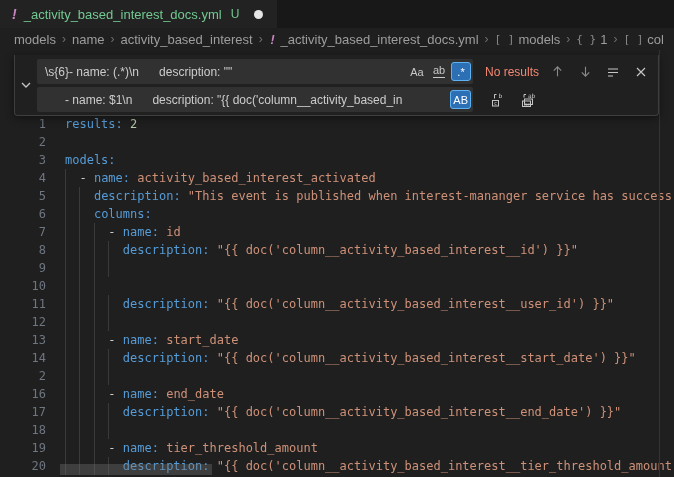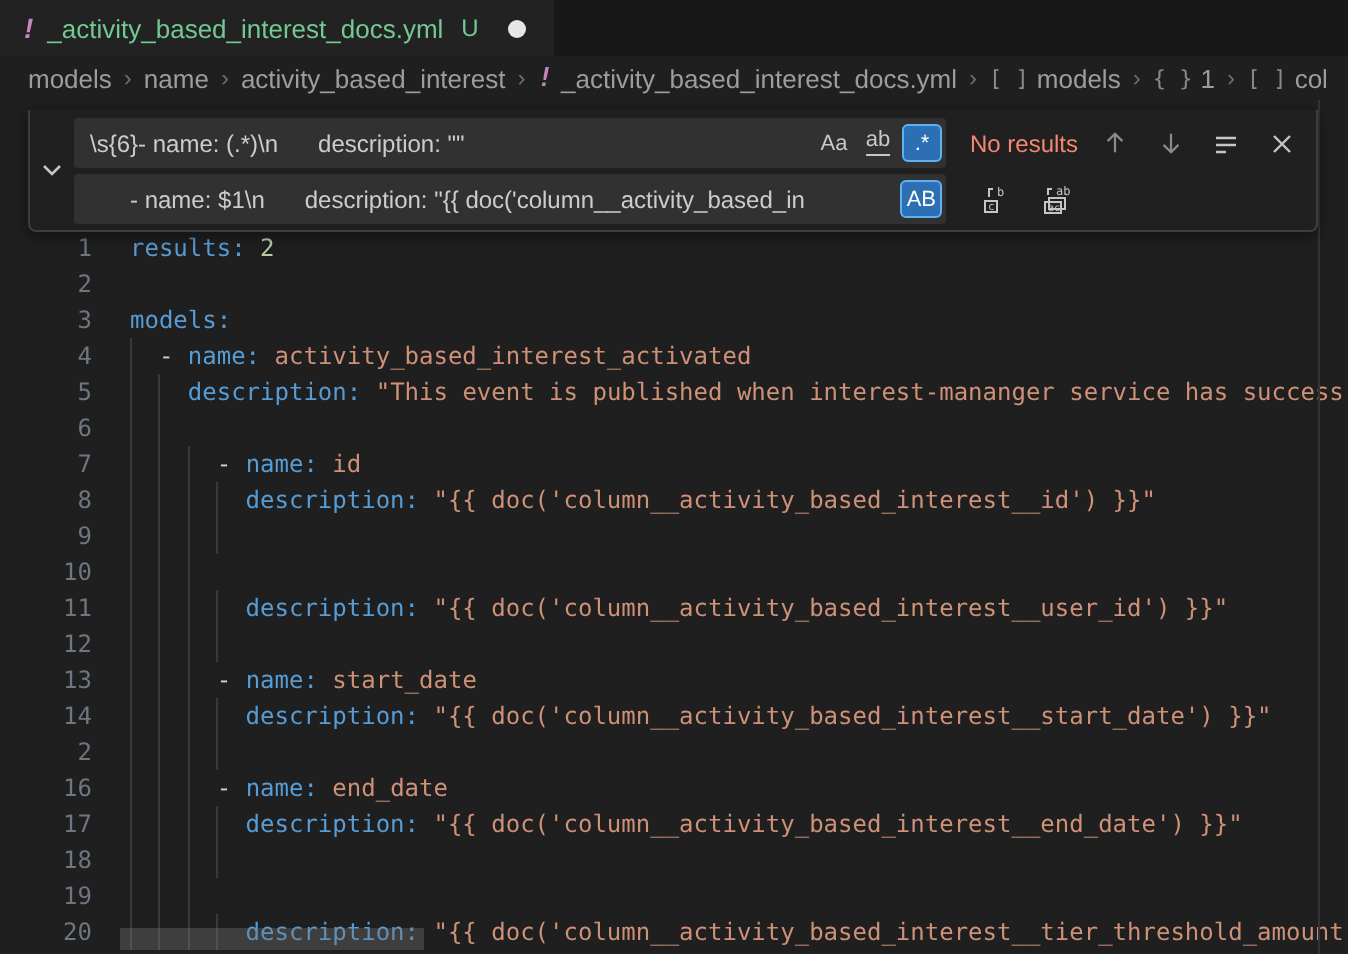--- a/index.html
+++ b/index.html
@@ -186,32 +186,32 @@
       </div>
     </div>
   </div>
 
   <div class="code-area">
       <div class="code-line"><span class="ln">1</span><span class="tokens"><span class="tok-k">results:</span><span class="tok-p"> </span><span class="tok-n">2</span></span></div>
       <div class="code-line"><span class="ln">2</span><span class="tokens"></span></div>
       <div class="code-line"><span class="ln">3</span><span class="tokens"><span class="tok-k">models:</span></span></div>
       <div class="code-line"><span class="guide" style="left: 65px;"></span><span class="ln">4</span><span class="tokens">  <span class="tok-p">- </span><span class="tok-k">name:</span><span class="tok-p"> </span><span class="tok-s">activity_based_interest_activated</span></span></div>
       <div class="code-line"><span class="guide" style="left: 65px;"></span><span class="guide" style="left: 79.46px;"></span><span class="ln">5</span><span class="tokens">    <span class="tok-k">description:</span><span class="tok-p"> </span><span class="tok-s">"This event is published when interest-mananger service has success</span></span></div>
-      <div class="code-line"><span class="guide" style="left: 65px;"></span><span class="guide" style="left: 79.46px;"></span><span class="ln">6</span></div>
+      <div class="code-line"><span class="guide" style="left: 65px;"></span><span class="guide" style="left: 79.46px;"></span><span class="ln">6</span><span class="tokens">    <span class="tok-k">columns:</span></span></div>
       <div class="code-line"><span class="guide" style="left: 65px;"></span><span class="guide" style="left: 79.46px;"></span><span class="guide" style="left: 93.92px;"></span><span class="ln">7</span><span class="tokens">      <span class="tok-p">- </span><span class="tok-k">name:</span><span class="tok-p"> </span><span class="tok-s">id</span></span></div>
       <div class="code-line"><span class="guide" style="left: 65px;"></span><span class="guide" style="left: 79.46px;"></span><span class="guide" style="left: 93.92px;"></span><span class="guide" style="left: 108.38px;"></span><span class="ln">8</span><span class="tokens">        <span class="tok-k">description:</span><span class="tok-p"> </span><span class="tok-s">"{{ doc('column__activity_based_interest__id') }}"</span></span></div>
       <div class="code-line"><span class="guide" style="left: 65px;"></span><span class="guide" style="left: 79.46px;"></span><span class="guide" style="left: 93.92px;"></span><span class="guide" style="left: 108.38px;"></span><span class="ln">9</span><span class="tokens">        </span></div>
       <div class="code-line"><span class="guide" style="left: 65px;"></span><span class="guide" style="left: 79.46px;"></span><span class="guide" style="left: 93.92px;"></span><span class="ln">10</span></div>
       <div class="code-line"><span class="guide" style="left: 65px;"></span><span class="guide" style="left: 79.46px;"></span><span class="guide" style="left: 93.92px;"></span><span class="guide" style="left: 108.38px;"></span><span class="ln">11</span><span class="tokens">        <span class="tok-k">description:</span><span class="tok-p"> </span><span class="tok-s">"{{ doc('column__activity_based_interest__user_id') }}"</span></span></div>
       <div class="code-line"><span class="guide" style="left: 65px;"></span><span class="guide" style="left: 79.46px;"></span><span class="guide" style="left: 93.92px;"></span><span class="guide" style="left: 108.38px;"></span><span class="ln">12</span><span class="tokens">        </span></div>
       <div class="code-line"><span class="guide" style="left: 65px;"></span><span class="guide" style="left: 79.46px;"></span><span class="guide" style="left: 93.92px;"></span><span class="ln">13</span><span class="tokens">      <span class="tok-p">- </span><span class="tok-k">name:</span><span class="tok-p"> </span><span class="tok-s">start_date</span></span></div>
       <div class="code-line"><span class="guide" style="left: 65px;"></span><span class="guide" style="left: 79.46px;"></span><span class="guide" style="left: 93.92px;"></span><span class="guide" style="left: 108.38px;"></span><span class="ln">14</span><span class="tokens">        <span class="tok-k">description:</span><span class="tok-p"> </span><span class="tok-s">"{{ doc('column__activity_based_interest__start_date') }}"</span></span></div>
       <div class="code-line"><span class="guide" style="left: 65px;"></span><span class="guide" style="left: 79.46px;"></span><span class="guide" style="left: 93.92px;"></span><span class="guide" style="left: 108.38px;"></span><span class="ln">2</span><span class="tokens">        </span></div>
       <div class="code-line"><span class="guide" style="left: 65px;"></span><span class="guide" style="left: 79.46px;"></span><span class="guide" style="left: 93.92px;"></span><span class="ln">16</span><span class="tokens">      <span class="tok-p">- </span><span class="tok-k">name:</span><span class="tok-p"> </span><span class="tok-s">end_date</span></span></div>
       <div class="code-line"><span class="guide" style="left: 65px;"></span><span class="guide" style="left: 79.46px;"></span><span class="guide" style="left: 93.92px;"></span><span class="guide" style="left: 108.38px;"></span><span class="ln">17</span><span class="tokens">        <span class="tok-k">description:</span><span class="tok-p"> </span><span class="tok-s">"{{ doc('column__activity_based_interest__end_date') }}"</span></span></div>
       <div class="code-line"><span class="guide" style="left: 65px;"></span><span class="guide" style="left: 79.46px;"></span><span class="guide" style="left: 93.92px;"></span><span class="guide" style="left: 108.38px;"></span><span class="ln">18</span><span class="tokens">        </span></div>
-      <div class="code-line"><span class="guide" style="left: 65px;"></span><span class="guide" style="left: 79.46px;"></span><span class="guide" style="left: 93.92px;"></span><span class="ln">19</span></div>
+      <div class="code-line"><span class="guide" style="left: 65px;"></span><span class="guide" style="left: 79.46px;"></span><span class="guide" style="left: 93.92px;"></span><span class="ln">19</span><span class="tokens">      <span class="tok-p">- </span><span class="tok-k">name:</span><span class="tok-p"> </span><span class="tok-s">tier_threshold_amount</span></span></div>
       <div class="code-line"><span class="guide" style="left: 65px;"></span><span class="guide" style="left: 79.46px;"></span><span class="guide" style="left: 93.92px;"></span><span class="guide" style="left: 108.38px;"></span><span class="ln">20</span><span class="tokens">        <span class="tok-k">description:</span><span class="tok-p"> </span><span class="tok-s">"{{ doc('column__activity_based_interest__tier_threshold_amount</span></span></div>
     </div>
 
   <div class="right-edge"></div>
   <div class="h-scrollbar"></div>
 </div>
 
 </body></html>

